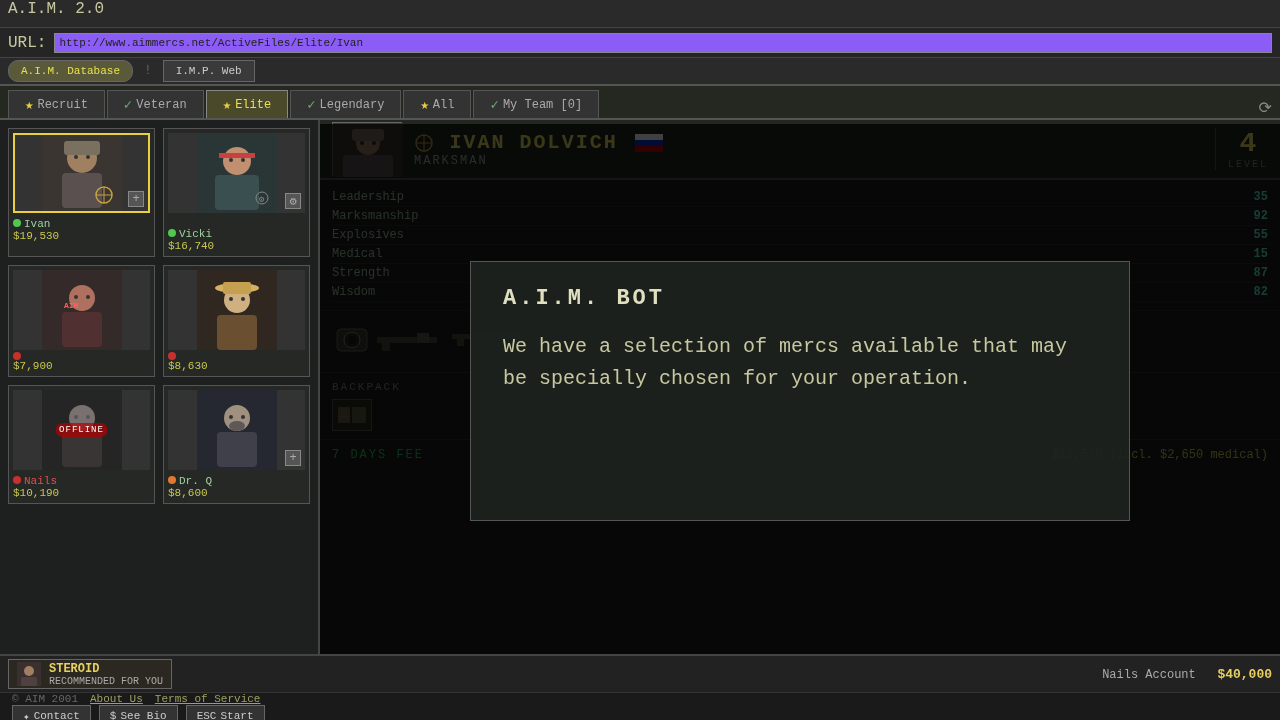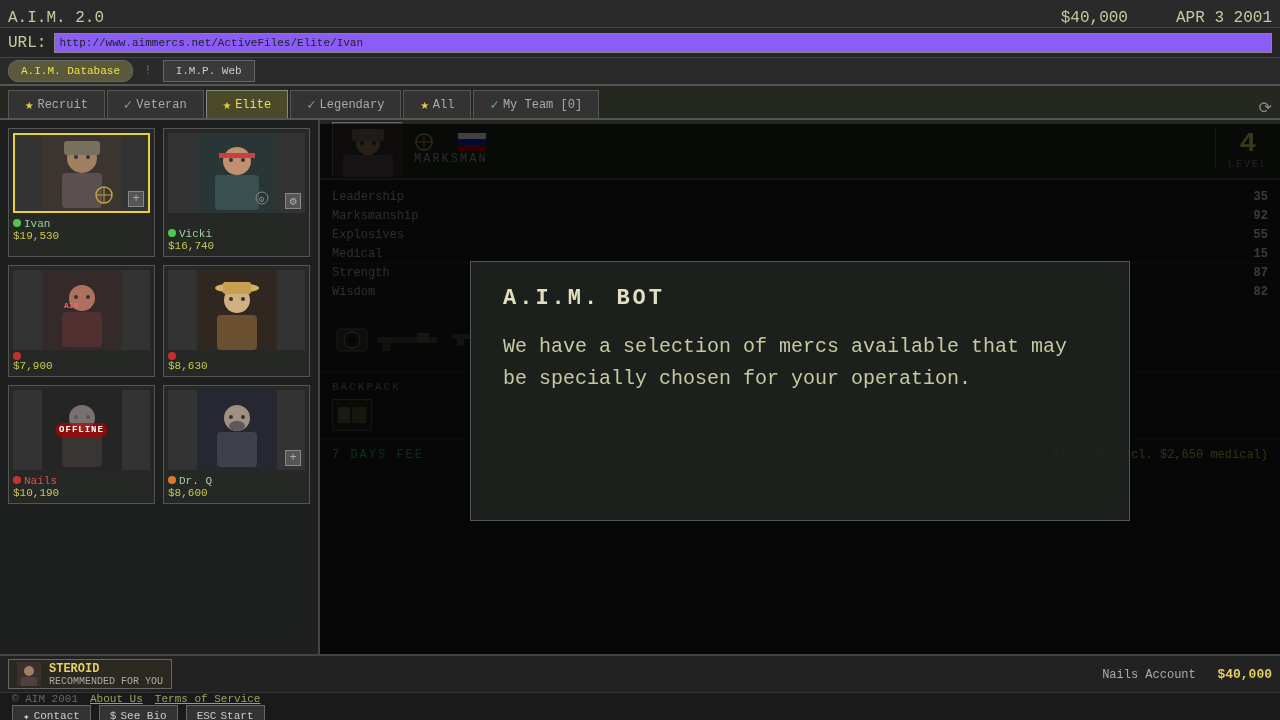--- a/index.html
+++ b/index.html
@@ -11,21 +11,21 @@
       font-family: 'Courier New', Courier, monospace;
       color: #c8c8a0;
     }
 
     
     #title-bar {
       height: 28px;
       background: #2a2a2a;
       border-bottom: 1px solid #444;
       display: flex;
-      align-items: flex-end;
+      align-items: flex-start;
       padding: 0 8px;
       justify-content: space-between;
     }
 
     
     #url-bar {
       height: 30px;
       background: #252525;
       border-bottom: 1px solid #444;
       display: flex;
@@ -196,21 +196,21 @@
     }
 
     .merc-badge-offline {
       position: absolute;
       top: 50%;
       left: 50%;
       transform: translate(-50%, -50%);
       background: rgba(180, 0, 0, 0.7);
       color: #fff;
       font-size: 9px;
-      font-weight: bold;
+      font-weight: normal;
       padding: 2px 4px;
       letter-spacing: 1px;
       border-radius: 7px;
     }
 
     
     #merc-detail {
       flex: 1;
       background: #1a1e1a;
       position: relative;
@@ -281,21 +281,21 @@
     }
 
     .stat-row {
       display: flex;
       justify-content: space-between;
       font-size: 12px;
       padding: 2px 0;
       border-bottom: 1px solid #2a2e2a;
     }
     .stat-name { color: #a0c0a0; }
-    .stat-value { color: #e5e5e5; font-weight: bold; margin-left: 29px; }
+    .stat-value { color: #5eead4; font-weight: bold; margin-left: 29px; }
 
     
     #bottom-bar {
       height: 38px;
       background: #222222;
       border-top: 2px solid #444;
       display: flex;
       align-items: center;
       padding: 0 8px;
       gap: 12px;
@@ -430,25 +430,20 @@
       align-items: center;
     }
     #fee-label { font-size: 12px; color: #22c55e; letter-spacing: 2px; }
     #fee-amount { font-size: 12px; color: #c8c850; }
   </style>
 </head>
 <body>
 
 <div id="title-bar">
   <span>A.I.M. 2.0</span>
-  <span>
-    <span>$40,000</span>
-    &nbsp;&nbsp;&nbsp;
-    <span>APR 3 2001</span>
-  </span>
 </div>
 
 <div id="url-bar">
   <span>URL:</span>
   <input id="url-input" type="text" value="http://www.aimmercs.net/ActiveFiles/Elite/Ivan" style="">
 </div>
 
 <div id="nav-buttons">
   <button class="nav-btn nav-btn-active">
     <span>A.I.M. Database</span>
@@ -636,20 +631,21 @@
             <circle cx="41" cy="20" r="2" fill="#333"></circle>
           </svg>
         </div>
         <div id="merc-info-header">
           
           <svg width="20" height="20" viewBox="0 0 20 20" style="display:inline-block; vertical-align:middle; margin-right:6px;">
             <circle cx="10" cy="10" r="8" fill="none" stroke="#c8a040" stroke-width="1.5"></circle>
             <line x1="10" y1="2" x2="10" y2="18" stroke="#c8a040" stroke-width="1"></line>
             <line x1="2" y1="10" x2="18" y2="10" stroke="#c8a040" stroke-width="1"></line>
           </svg>
+          <span id="merc-detail-name">IVAN DOLVICH</span>
           
           <svg id="merc-flag" viewBox="0 0 28 18" style="display:inline-block; vertical-align:middle; margin-left:8px; width:28px; height:18px;">
             <rect width="28" height="6" fill="#fff"></rect>
             <rect y="6" width="28" height="6" fill="#0033cc"></rect>
             <rect y="12" width="28" height="6" fill="#cc0000"></rect>
           </svg>
           <div id="merc-role">MARKSMAN</div>
         </div>
         <div id="merc-level-box">
           <div id="merc-level-num">4</div>

